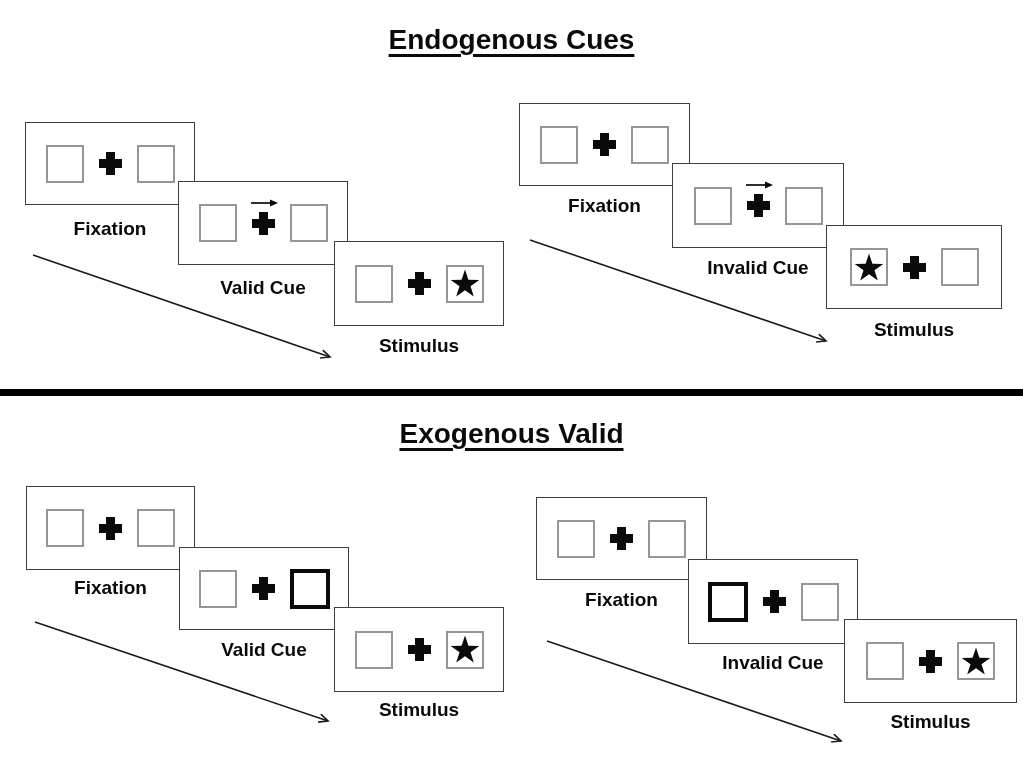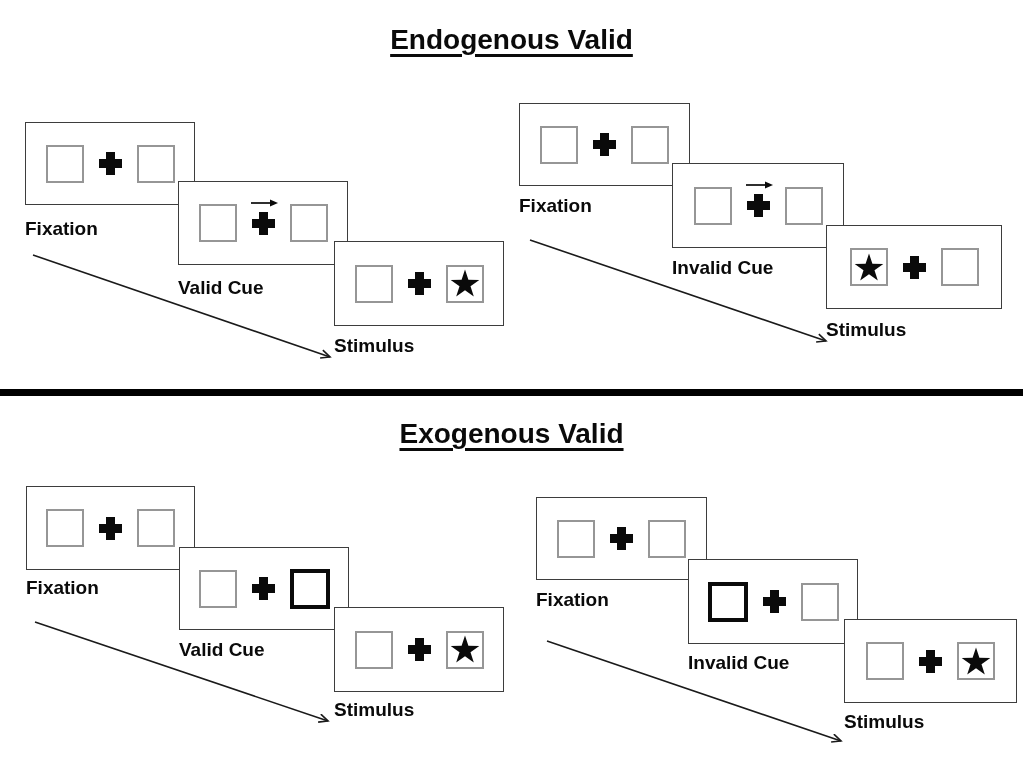--- a/index.html
+++ b/index.html
@@ -71,21 +71,21 @@
     left: 7px; top: 0; width: 9px; height: 23px;
     background: #0a0a0a;
   }
   .cue-arrow {
     position: absolute;
     left: -1px; top: -14px;
   }
 
   .panel-label {
     position: absolute;
-    text-align: left;
+    text-align: center;
     font-size: 19px;
     font-weight: bold;
     white-space: nowrap;
   }
 
   .arrows {
     position: absolute;
     left: 0; top: 0;
     pointer-events: none;
   }
@@ -100,21 +100,21 @@
       <marker id="ah" markerWidth="13" markerHeight="12" refX="11" refY="5" orient="auto" markerUnits="userSpaceOnUse">
         <path d="M2,0.8 L11,5 L2,9.2" fill="none" stroke="#1a1a1a" stroke-width="1.6"></path>
       </marker>
     </defs>
     <line x1="33" y1="255" x2="330" y2="357" stroke="#1a1a1a" stroke-width="1.6" marker-end="url(#ah)"></line>
     <line x1="530" y1="240" x2="826" y2="341" stroke="#1a1a1a" stroke-width="1.6" marker-end="url(#ah)"></line>
     <line x1="35" y1="622" x2="328" y2="721" stroke="#1a1a1a" stroke-width="1.6" marker-end="url(#ah)"></line>
     <line x1="547" y1="641" x2="841" y2="741" stroke="#1a1a1a" stroke-width="1.6" marker-end="url(#ah)"></line>
   </svg>
 
-  <div class="section-title" style="top:24px">Endogenous Valid</div>
+  <div class="section-title" style="top:24px">Endogenous Cues</div>
 
   <div class="panel" style="left:25px;top:122px;width:170px;height:83px">
     <span class="sq"></span>
     <span class="plus"></span>
     <span class="sq"></span>
   </div>
   <div class="panel-label" style="left:25px;top:218px;width:170px">Fixation</div>
 
   <div class="panel" style="left:178px;top:181px;width:170px;height:84px">
     <span class="sq"></span>

